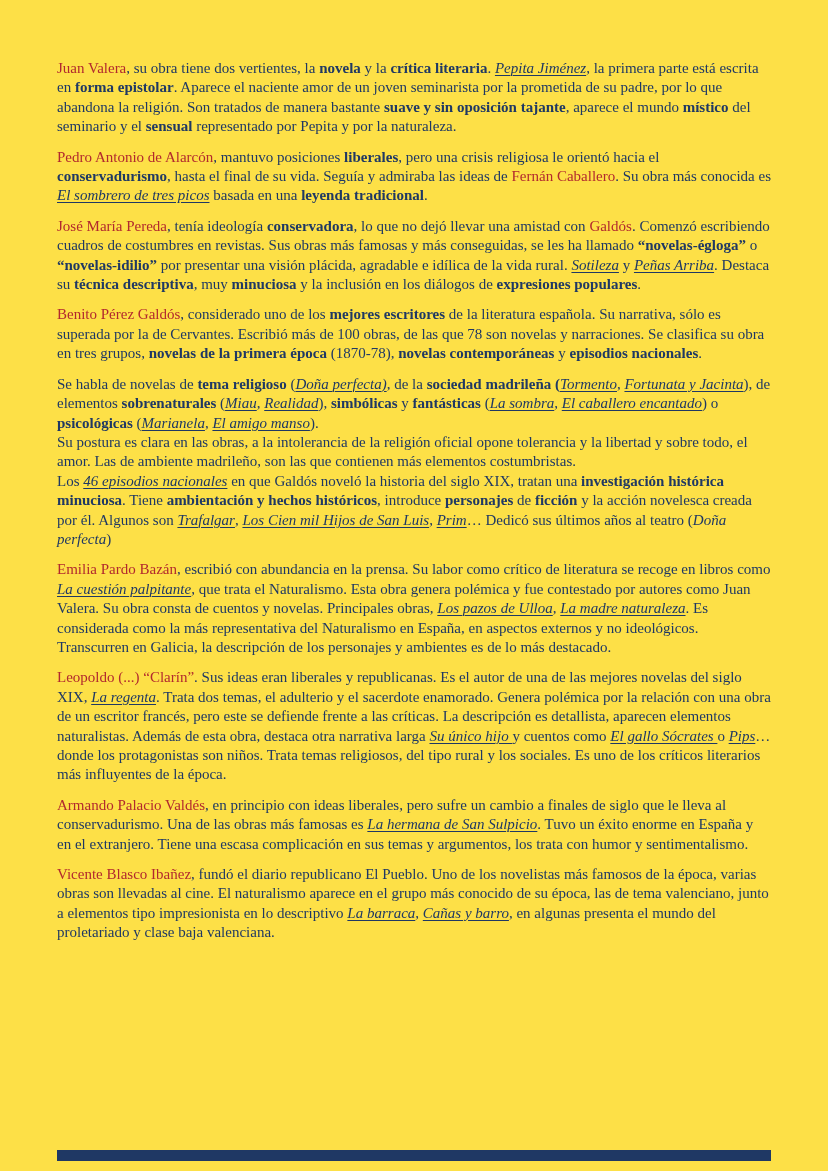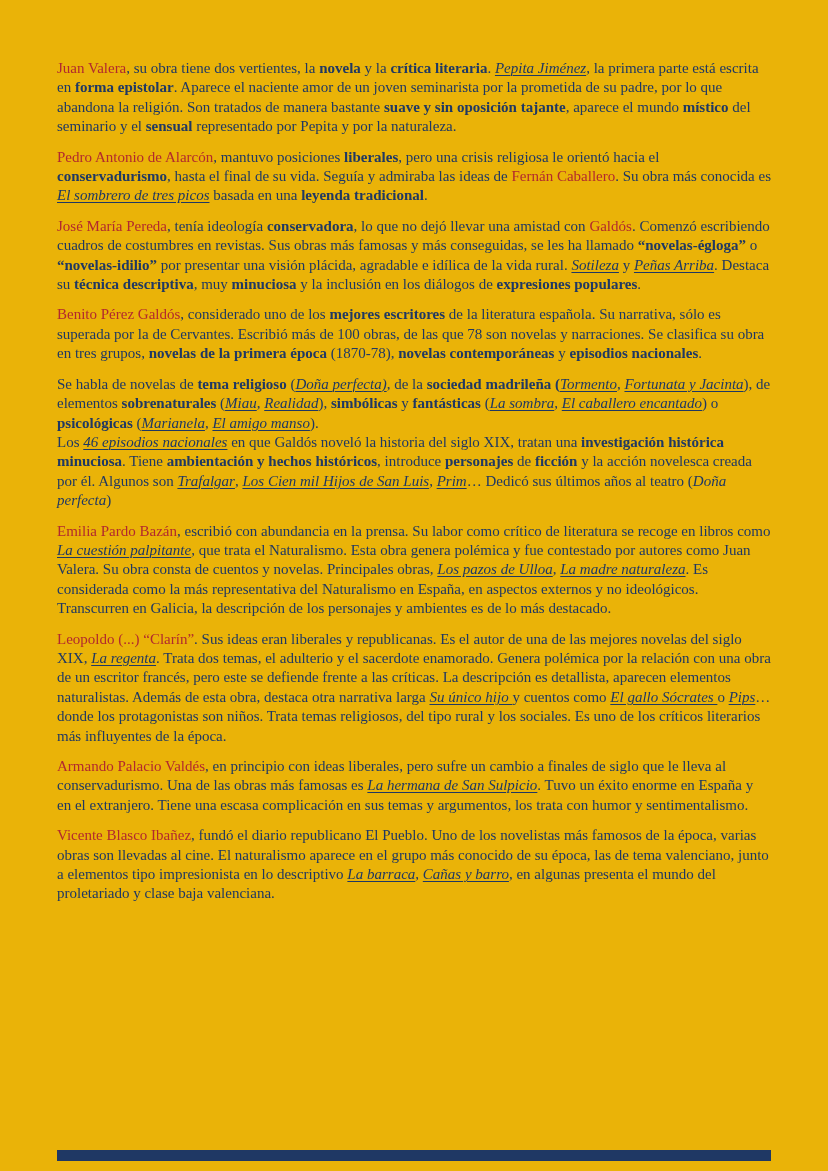--- a/index.html
+++ b/index.html
@@ -25,27 +25,28 @@
   .run.iu { font-style:italic; text-decoration:underline; text-decoration-thickness:1px; text-underline-offset:2px; }
   .strip {
     position:absolute;
     left:57px; top:1150px;
     width:714px; height:11px;
   }
 </style>
 </head>
 <body>
 
-<div class="page" style="background: #eab308; color: rgb(31, 56, 100);">
+<div class="page" style="background: #fde047; color: rgb(31, 56, 100);">
   <div class="doc">
       <p class="para gap"><span class="run r" style="color: rgb(178, 41, 46);">Juan Valera</span><span class="run n">, su obra tiene dos vertientes, la </span><span class="run b">novela</span><span class="run n"> y la </span><span class="run b">crítica literaria</span><span class="run n">. </span><span class="run iu">Pepita Jiménez</span><span class="run n">, la primera parte está escrita en </span><span class="run b">forma epistolar</span><span class="run n">. Aparece el naciente amor de un joven seminarista por la prometida de su padre, por lo que abandona la religión. Son tratados de manera bastante </span><span class="run b">suave y sin oposición tajante</span><span class="run n">, aparece el mundo </span><span class="run b">místico</span><span class="run n"> del seminario y el </span><span class="run b">sensual</span><span class="run n"> representado por Pepita y por la naturaleza.</span></p>
       <p class="para gap"><span class="run r" style="color: rgb(178, 41, 46);">Pedro Antonio de Alarcón</span><span class="run n">, mantuvo posiciones </span><span class="run b">liberales</span><span class="run n">, pero una crisis religiosa le orientó hacia el </span><span class="run b">conservadurismo</span><span class="run n">, hasta el final de su vida. Seguía y admiraba las ideas de </span><span class="run r" style="color: rgb(178, 41, 46);">Fernán Caballero</span><span class="run n">. Su obra más conocida es </span><span class="run iu">El sombrero de tres picos</span><span class="run n"> basada en una </span><span class="run b">leyenda tradicional</span><span class="run n">.</span></p>
       <p class="para gap"><span class="run r" style="color: rgb(178, 41, 46);">José María Pereda</span><span class="run n">, tenía ideología </span><span class="run b">conservadora</span><span class="run n">, lo que no dejó llevar una amistad con </span><span class="run r" style="color: rgb(178, 41, 46);">Galdós</span><span class="run n">. Comenzó escribiendo cuadros de costumbres en revistas. Sus obras más famosas y más conseguidas, se les ha llamado </span><span class="run b">“novelas-égloga”</span><span class="run n"> o </span><span class="run b">“novelas-idilio”</span><span class="run n"> por presentar una visión plácida, agradable e idílica de la vida rural. </span><span class="run iu">Sotileza</span><span class="run n"> y </span><span class="run iu">Peñas Arriba</span><span class="run n">. Destaca su </span><span class="run b">técnica descriptiva</span><span class="run n">, muy </span><span class="run b">minuciosa</span><span class="run n"> y la inclusión en los diálogos de </span><span class="run b">expresiones populares</span><span class="run n">.</span></p>
       <p class="para gap"><span class="run r" style="color: rgb(178, 41, 46);">Benito Pérez Galdós</span><span class="run n">, considerado uno de los </span><span class="run b">mejores escritores</span><span class="run n"> de la literatura española. Su narrativa, sólo es superada por la de Cervantes. Escribió más de 100 obras, de las que 78 son novelas y narraciones. Se clasifica su obra en tres grupos, </span><span class="run b">novelas de la primera época</span><span class="run n"> (1870-78), </span><span class="run b">novelas contemporáneas</span><span class="run n"> y </span><span class="run b">episodios nacionales</span><span class="run n">.</span></p>
       <p class="para"><span class="run n">Se habla de novelas de </span><span class="run b">tema religioso</span><span class="run n"> (</span><span class="run iu">Doña perfecta)</span><span class="run n">, de la </span><span class="run b">sociedad madrileña (</span><span class="run iu">Tormento</span><span class="run n">, </span><span class="run iu">Fortunata y Jacinta</span><span class="run n">), de elementos </span><span class="run b">sobrenaturales</span><span class="run n"> (</span><span class="run iu">Miau</span><span class="run n">, </span><span class="run iu">Realidad</span><span class="run n">), </span><span class="run b">simbólicas</span><span class="run n"> y </span><span class="run b">fantásticas</span><span class="run n"> (</span><span class="run iu">La sombra</span><span class="run n">, </span><span class="run iu">El caballero encantado</span><span class="run n">) o </span><span class="run b">psicológicas</span><span class="run n"> (</span><span class="run iu">Marianela</span><span class="run n">, </span><span class="run iu">El amigo manso</span><span class="run n">).</span></p>
+      <p class="para"><span class="run n">Su postura es clara en las obras, a la intolerancia de la religión oficial opone tolerancia y la libertad y sobre todo, el amor. Las de ambiente madrileño, son las que contienen más elementos costumbristas.</span></p>
       <p class="para gap"><span class="run n">Los </span><span class="run iu">46 episodios nacionales</span><span class="run n"> en que Galdós noveló la historia del siglo XIX, tratan una </span><span class="run b">investigación histórica minuciosa</span><span class="run n">. Tiene </span><span class="run b">ambientación y hechos históricos</span><span class="run n">, introduce </span><span class="run b">personajes</span><span class="run n"> de </span><span class="run b">ficción</span><span class="run n"> y la acción novelesca creada por él. Algunos son </span><span class="run iu">Trafalgar</span><span class="run n">, </span><span class="run iu">Los Cien mil Hijos de San Luis</span><span class="run n">, </span><span class="run iu">Prim</span><span class="run n">… Dedicó sus últimos años al teatro (</span><span class="run i">Doña perfecta</span><span class="run n">)</span></p>
       <p class="para gap"><span class="run r" style="color: rgb(178, 41, 46);">Emilia Pardo Bazán</span><span class="run n">, escribió con abundancia en la prensa. Su labor como crítico de literatura se recoge en libros como </span><span class="run iu">La cuestión palpitante</span><span class="run n">, que trata el Naturalismo. Esta obra genera polémica y fue contestado por autores como Juan Valera. Su obra consta de cuentos y novelas. Principales obras, </span><span class="run iu">Los pazos de Ulloa</span><span class="run n">, </span><span class="run iu">La madre naturaleza</span><span class="run n">. Es considerada como la más representativa del Naturalismo en España, en aspectos externos y no ideológicos. Transcurren en Galicia, la descripción de los personajes y ambientes es de lo más destacado.</span></p>
       <p class="para gap"><span class="run r" style="color: rgb(178, 41, 46);">Leopoldo (...) “Clarín”</span><span class="run n">. Sus ideas eran liberales y republicanas. Es el autor de una de las mejores novelas del siglo XIX, </span><span class="run iu">La regenta</span><span class="run n">. Trata dos temas, el adulterio y el sacerdote enamorado. Genera polémica por la relación con una obra de un escritor francés, pero este se defiende frente a las críticas. La descripción es detallista, aparecen elementos naturalistas. Además de esta obra, destaca otra narrativa larga </span><span class="run iu">Su único hijo </span><span class="run n">y cuentos como </span><span class="run iu">El gallo Sócrates </span><span class="run n">o </span><span class="run iu">Pips</span><span class="run n">… donde los protagonistas son niños. Trata temas religiosos, del tipo rural y los sociales. Es uno de los críticos literarios más influyentes de la época.</span></p>
       <p class="para gap"><span class="run r" style="color: rgb(178, 41, 46);">Armando Palacio Valdés</span><span class="run n">, en principio con ideas liberales, pero sufre un cambio a finales de siglo que le lleva al conservadurismo. Una de las obras más famosas es </span><span class="run iu">La hermana de San Sulpicio</span><span class="run n">. Tuvo un éxito enorme en España y en el extranjero. Tiene una escasa complicación en sus temas y argumentos, los trata con humor y sentimentalismo.</span></p>
       <p class="para"><span class="run r" style="color: rgb(178, 41, 46);">Vicente Blasco Ibañez</span><span class="run n">, fundó el diario republicano El Pueblo. Uno de los novelistas más famosos de la época, varias obras son llevadas al cine. El naturalismo aparece en el grupo más conocido de su época, las de tema valenciano, junto a elementos tipo impresionista en lo descriptivo </span><span class="run iu">La barraca</span><span class="run n">, </span><span class="run iu">Cañas y barro</span><span class="run n">, en algunas presenta el mundo del proletariado y clase baja valenciana.</span></p>
     </div>
   <div class="strip" style="background: rgb(31, 56, 100);"></div>
 </div>
 
 </body></html>

